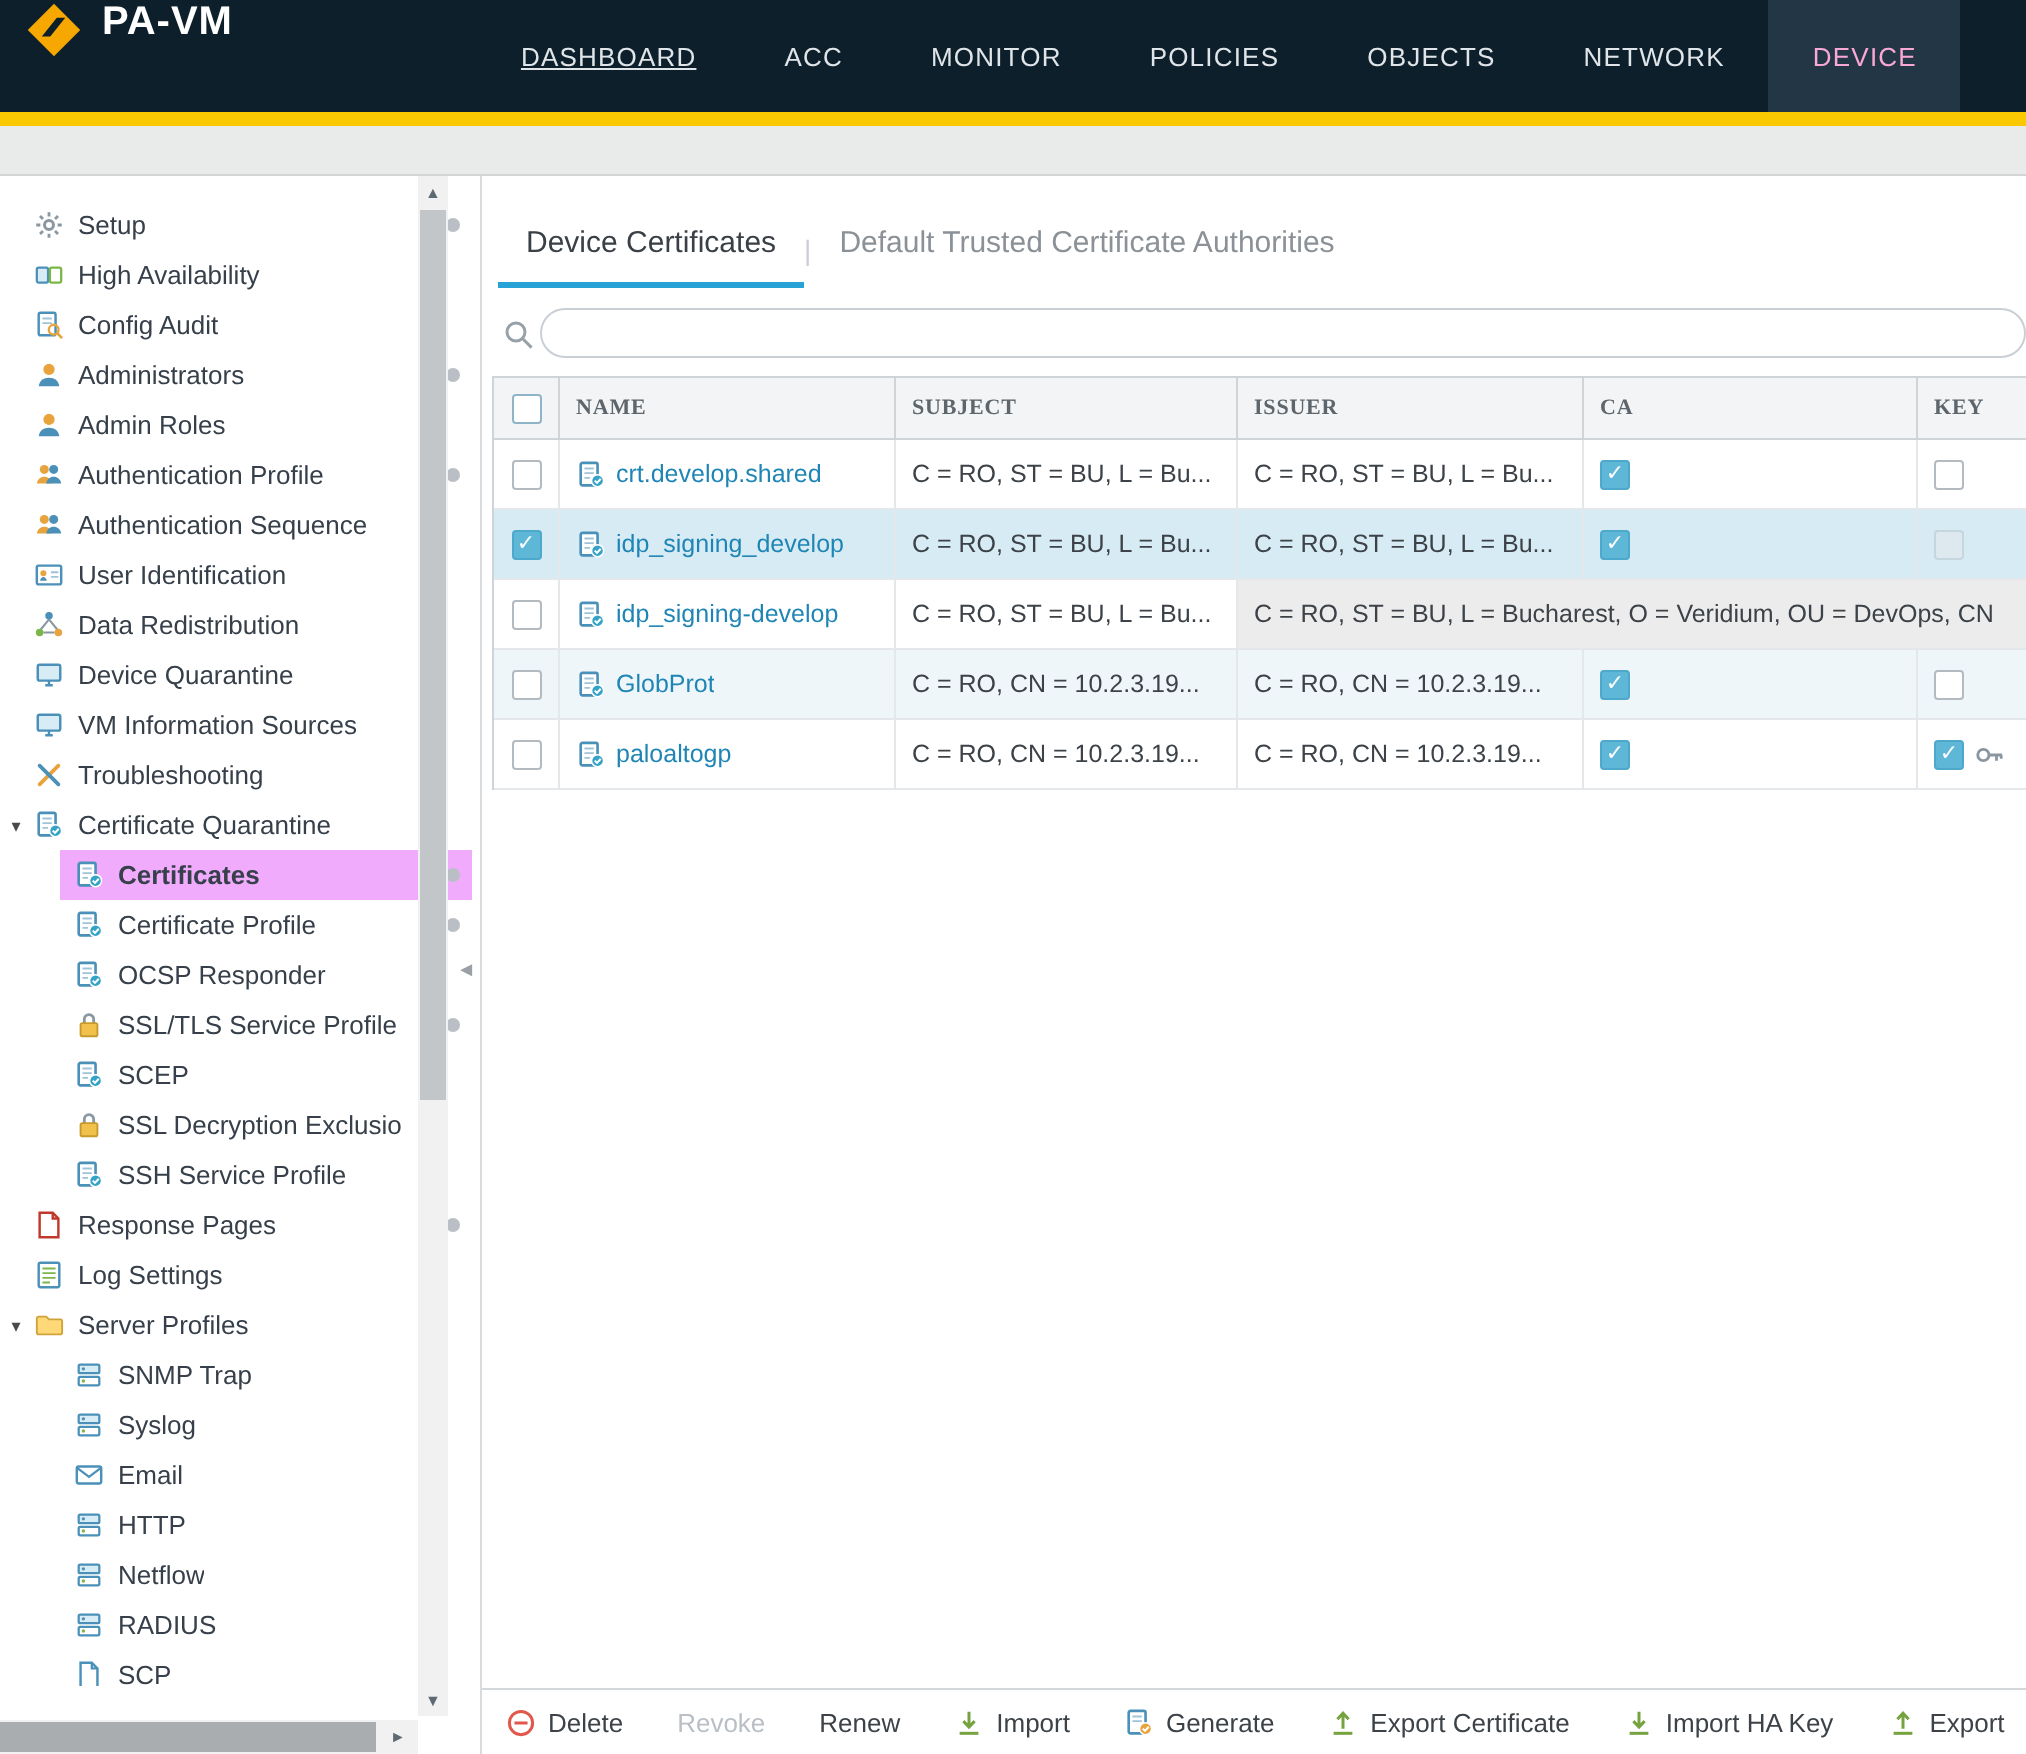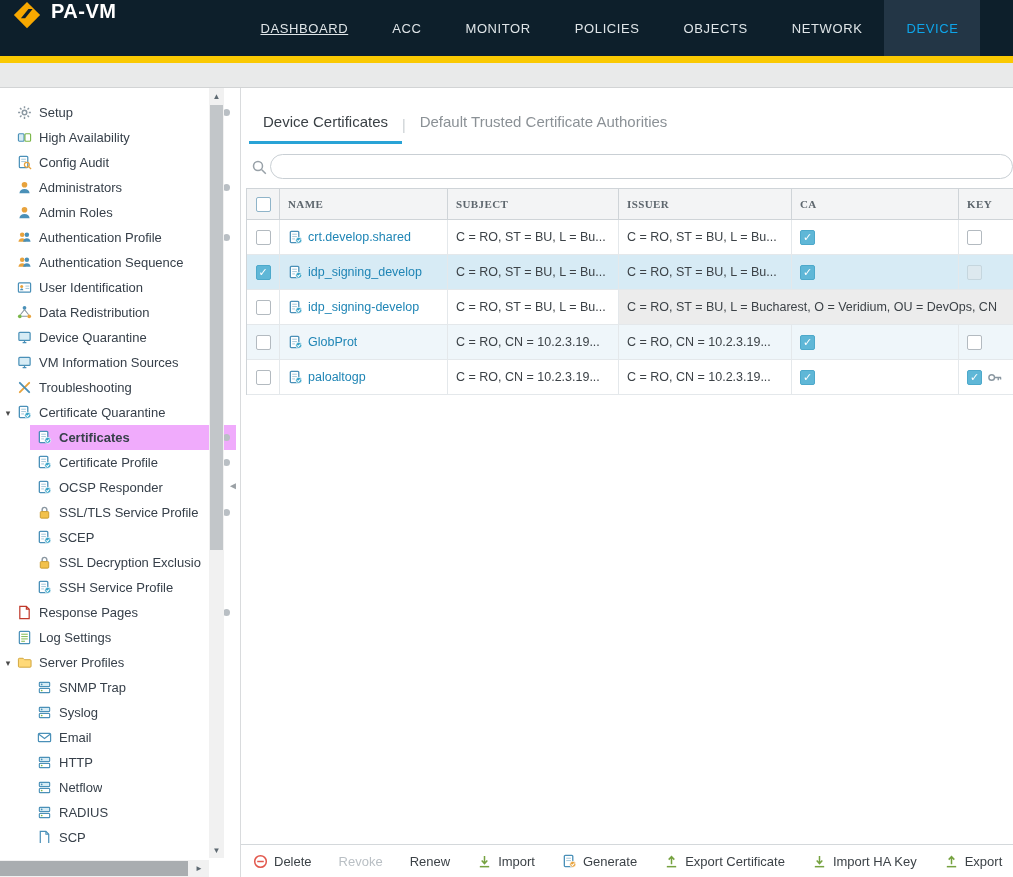--- a/index.html
+++ b/index.html
@@ -6,21 +6,21 @@
   html,body { width:1013px; height:877px; overflow:hidden; }
   body { font-family:"Liberation Sans", sans-serif; background:#fff; color:#3c4247; position:relative; }
 
   
   .topnav { height:56px; background:#0d1f2b; display:flex; align-items:stretch; }
   .brand { display:flex; align-items:flex-start; gap:9px; padding:0 12px; }
   .brand-text { color:#ffffff; font-size:20px; font-weight:bold; letter-spacing:.5px; }
   .nav-items { display:flex; align-items:stretch; margin-left:110px; }
   .nav-item { color:#dfe5e8; font-size:13px; letter-spacing:.6px; display:flex; align-items:center; padding:0 22px; cursor:pointer; }
   .nav-item.underline { text-decoration:underline; }
-  .nav-item.active { background:#233646; color:#0ea5e9; }
+  .nav-item.active { background:#233646; color:#f9a8d4; }
   .accent-bar { height:7px; background:#fac902; }
   .subbar { height:25px; background:#e9eaea; border-bottom:1px solid #d2d4d5; }
 
   
   .layout { display:flex; height:789px; }
 
   
   .sidebar { width:240px; position:relative; background:#fff; flex:none; }
   .sidebar-tree { padding-top:12px; width:236px; overflow:hidden; height:755px; }
   .side-item { display:flex; align-items:center; height:25px; padding-left:2px; font-size:13px; color:#37404a; cursor:pointer; white-space:nowrap; overflow:hidden; }

